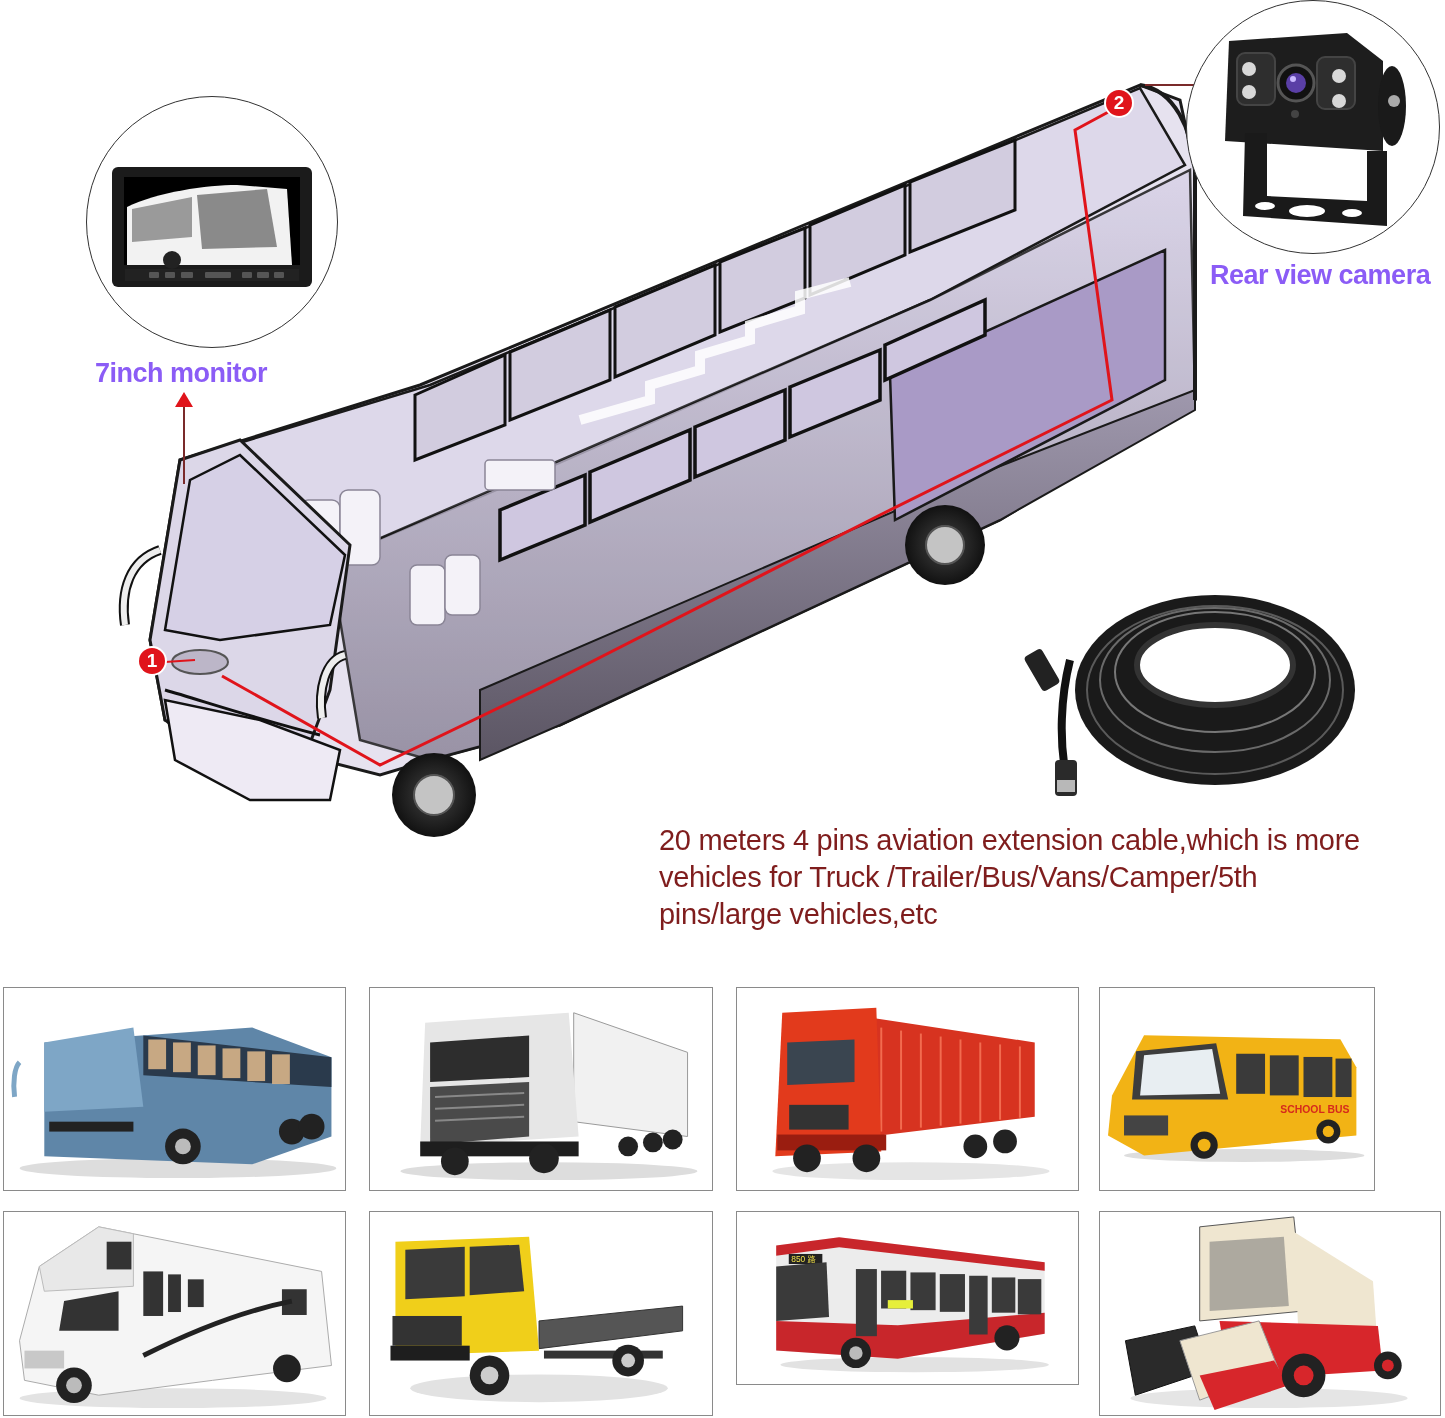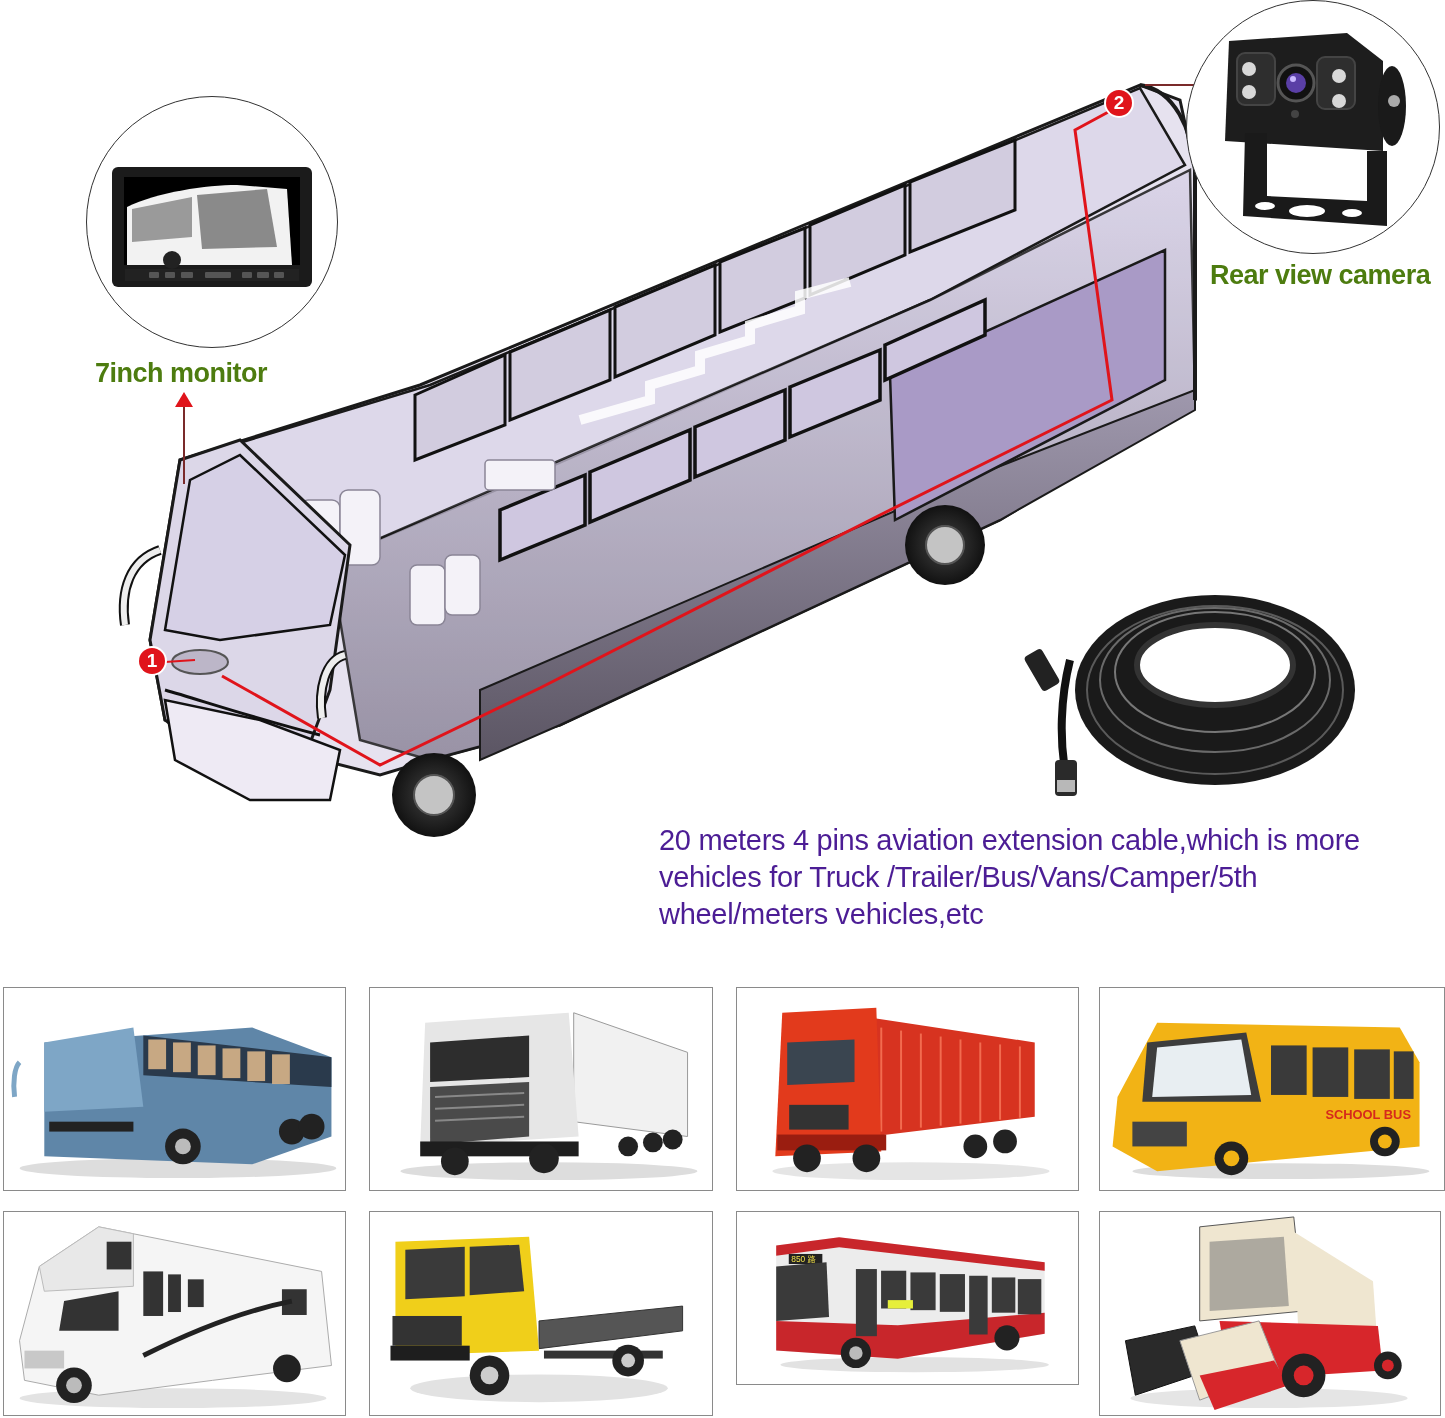--- a/index.html
+++ b/index.html
@@ -1,20 +1,20 @@
 <!DOCTYPE html>
 <html><head>
 <meta charset="utf-8">
 <style>
   html, body { margin:0; padding:0; background:#ffffff; }
   body { width:1445px; height:1418px; position:relative; overflow:hidden; font-family:"DejaVu Sans", sans-serif; }
   .abs { position:absolute; }
   .circle-callout { position:absolute; border:1.5px solid #333; border-radius:50%; background:#fff; overflow:hidden; }
-  .label-bold { position:absolute; font-family:"Liberation Sans", sans-serif; font-weight:bold; color:#4d7c0f; letter-spacing:-0.5px; white-space:nowrap; }
-  .desc { position:absolute; left:659px; top:822px; width:760px; font-family:"Liberation Sans", sans-serif; font-size:29px; line-height:37px; color:#4c1d95; letter-spacing:-0.3px; }
+  .label-bold { position:absolute; font-family:"Liberation Sans", sans-serif; font-weight:bold; color:#8b5cf6; letter-spacing:-0.5px; white-space:nowrap; }
+  .desc { position:absolute; left:659px; top:822px; width:760px; font-family:"Liberation Sans", sans-serif; font-size:29px; line-height:37px; color:#7f1d1d; letter-spacing:-0.3px; }
   .panel { position:absolute; border:1.5px solid #8a8a8a; background:#fff; overflow:hidden; box-sizing:border-box; }
   .panel svg { position:absolute; left:0; top:0; width:100%; height:100%; }
   .panel-caption { position:absolute; left:0; top:0; width:1px; height:1px; overflow:hidden; opacity:0; }
   .marker { position:absolute; width:26px; height:26px; border-radius:50%; color:#fff; font-family:"Liberation Sans", sans-serif; font-weight:bold; font-size:19px; line-height:26px; text-align:center; box-shadow:0 0 0 2px #fff; }
 </style>
 </head>
 <body>
 
 <svg class="abs" style="left:0;top:0" width="1445" height="960" viewBox="0 0 1445 960">
   <defs>
@@ -167,21 +167,21 @@
     <ellipse cx="120" cy="210" rx="18" ry="6" fill="#fff"></ellipse>
     <ellipse cx="78" cy="205" rx="10" ry="4" fill="#fff"></ellipse>
     <ellipse cx="165" cy="212" rx="10" ry="4" fill="#fff"></ellipse>
   </svg>
 </div>
 <div class="label-bold" style="left:1210px;top:260px;font-size:27px;">Rear view camera</div>
 
 <div class="desc">
   <div>20 meters 4 pins aviation extension cable,which is more</div>
   <div>vehicles for Truck /Trailer/Bus/Vans/Camper/5th</div>
-  <div>wheel/meters vehicles,etc</div>
+  <div>pins/large vehicles,etc</div>
 </div>
 
 <div class="panel" style="left:3px;top:987px;width:343px;height:204px;">
   <span class="panel-caption">Coach bus</span>
   <svg viewBox="0 0 343 204">
     <ellipse cx="175" cy="182" rx="160" ry="10" fill="#ddd"></ellipse>
     <polygon points="40,55 250,40 330,70 330,150 250,178 40,170" fill="#5f86a8"></polygon>
     <polygon points="40,55 130,40 140,120 40,125" fill="#7ea6c6"></polygon>
     <polygon points="140,48 330,70 330,100 140,88" fill="#2a3a4c"></polygon>
     <g fill="#d8b48a" opacity="0.9">
@@ -239,21 +239,21 @@
     <polygon points="45,25 140,20 145,165 38,170" fill="#e23a1c"></polygon>
     <polygon points="50,55 118,52 118,95 50,98" fill="#3a4550"></polygon>
     <rect x="52" y="118" width="60" height="25" fill="#333"></rect>
     <rect x="40" y="148" width="110" height="16" fill="#9a1d10"></rect>
     <circle cx="70" cy="172" r="14" fill="#222"></circle>
       <circle cx="130" cy="172" r="14" fill="#222"></circle>
       <circle cx="240" cy="160" r="12" fill="#222"></circle>
       <circle cx="270" cy="155" r="12" fill="#222"></circle>
   </svg>
 </div>
-<div class="panel" style="left:1099px;top:987px;width:346px;height:204px;">
+<div class="panel" style="left:1099px;top:987px;width:276px;height:204px;">
   <span class="panel-caption">School bus</span>
   <svg viewBox="0 0 342 204">
     <ellipse cx="180" cy="185" rx="150" ry="8" fill="#ddd"></ellipse>
     <polygon points="55,35 300,40 320,75 320,160 55,185 10,160 15,110" fill="#f2b315"></polygon>
     <polygon points="45,55 145,45 160,115 40,115" fill="#3d3d3d"></polygon>
     <polygon points="55,60 140,52 150,108 50,110" fill="#e8eef2"></polygon>
     <g fill="#3a3a3a">
         <rect x="170" y="58" width="36" height="50"></rect>
         <rect x="212" y="60" width="36" height="50"></rect>
         <rect x="254" y="62" width="36" height="50"></rect>

